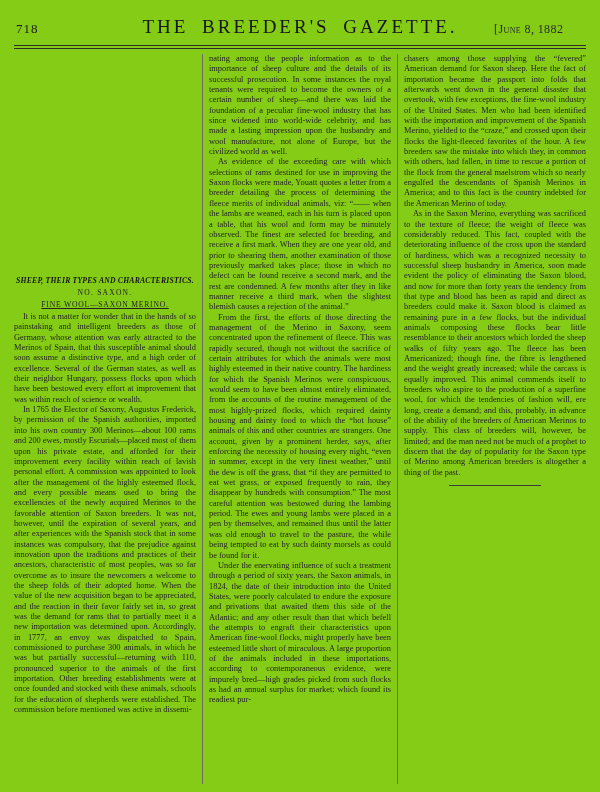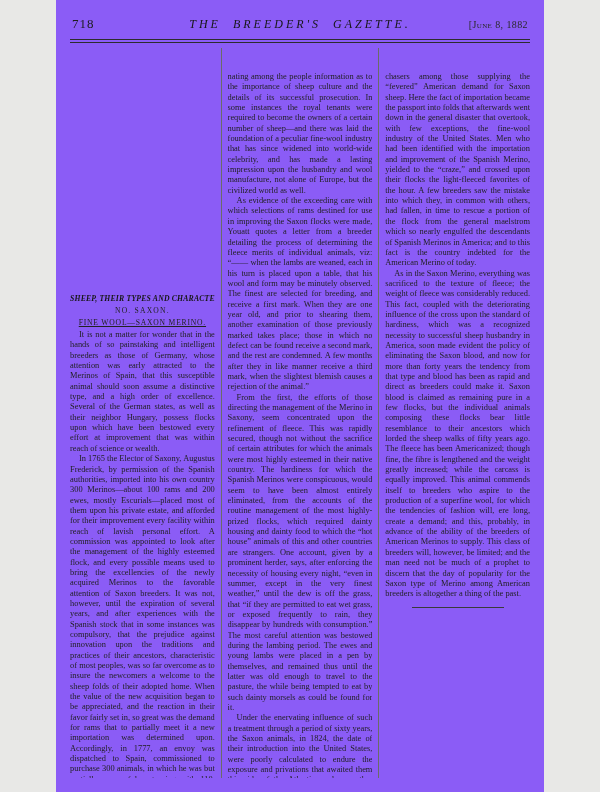--- a/index.html
+++ b/index.html
@@ -1,49 +1,48 @@
 <!DOCTYPE html>
 <html><head>
 <meta charset="utf-8">
 <style>
   html, body { margin: 0; padding: 0; background: #e8e8e6; }
   .page {
     position: relative;
-    width: 488px; height: 792px;
+    width: 600px; height: 792px;
     margin: 0 auto;
-    background: #8b5cf6;
+    background: #84cc16;
     color: #222;
     font-family: "Liberation Serif", "DejaVu Serif", serif;
     overflow: hidden;
     box-sizing: border-box;
   }
   .header {
     display: flex;
     align-items: baseline;
     padding: 16px 16px 0 16px;
   }
   .page-num {
     width: 90px;
     font-size: 13px;
     color: #1c1c1c;
     letter-spacing: 1px;
   }
   .masthead {
     flex: 1;
     text-align: center;
-    font-size: 12px;
+    font-size: 19px;
     letter-spacing: 3px;
     word-spacing: 6px;
     color: #161616;
-    font-style: italic;
   }
   .issue-date {
     width: 90px;
-    text-align: right;
-    font-size: 10px;
+    text-align: left;
+    font-size: 12px;
     font-variant: small-caps;
     letter-spacing: 0.4px;
     color: #2a2a2a;
   }
   .double-rule {
     margin: 7px 14px 0 14px;
     height: 2px;
     border-top: 1.6px solid #2c2c2c;
     border-bottom: 0.8px solid #2c2c2c;
   }
@@ -55,21 +54,20 @@
     padding-top: 5px;
     box-sizing: border-box;
   }
   .col {
     width: 182px;
     font-size: 8.4px;
     line-height: 10.35px;
     text-align: justify;
     color: #1f1f1f;
     overflow: hidden;
-    margin-top: 24px;
   }
   .vrule {
     width: 1px;
     background: #6b6b68;
     margin: 0 6px;
   }
   .col p { margin: 0; }
   .col p.indent { text-indent: 9px; }
   .col p.cont { text-indent: 0; }
   .spacer { height: 222px; }

